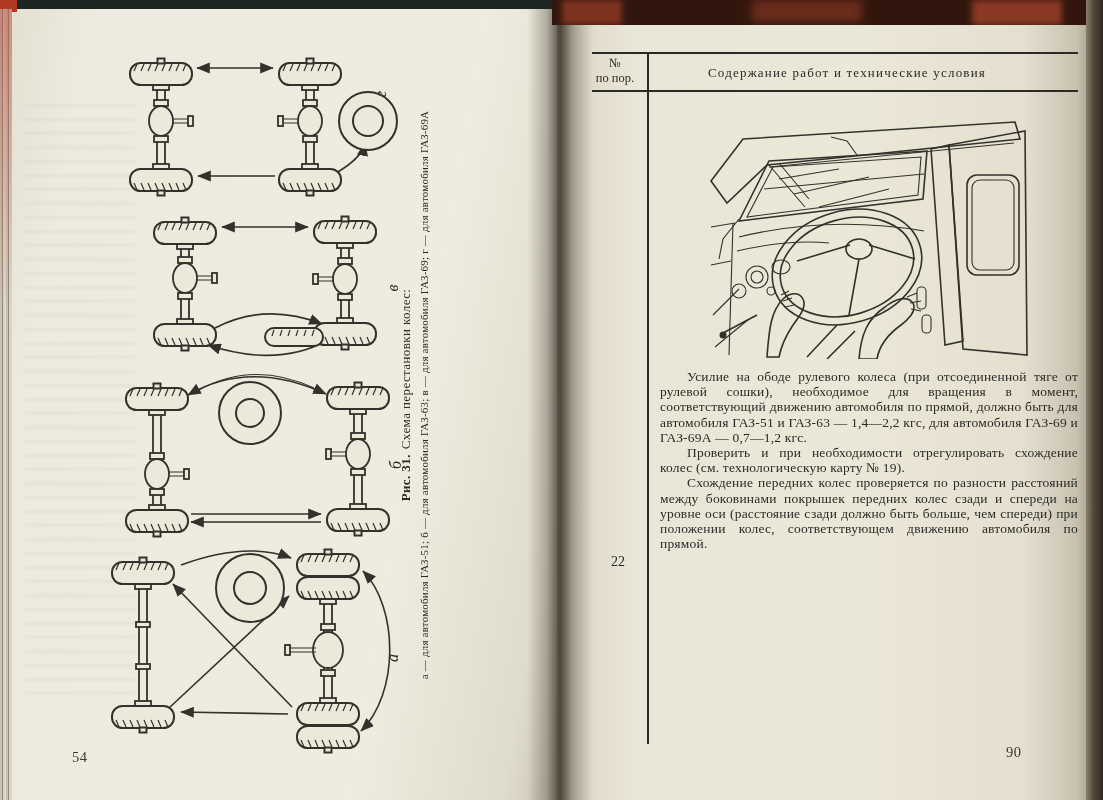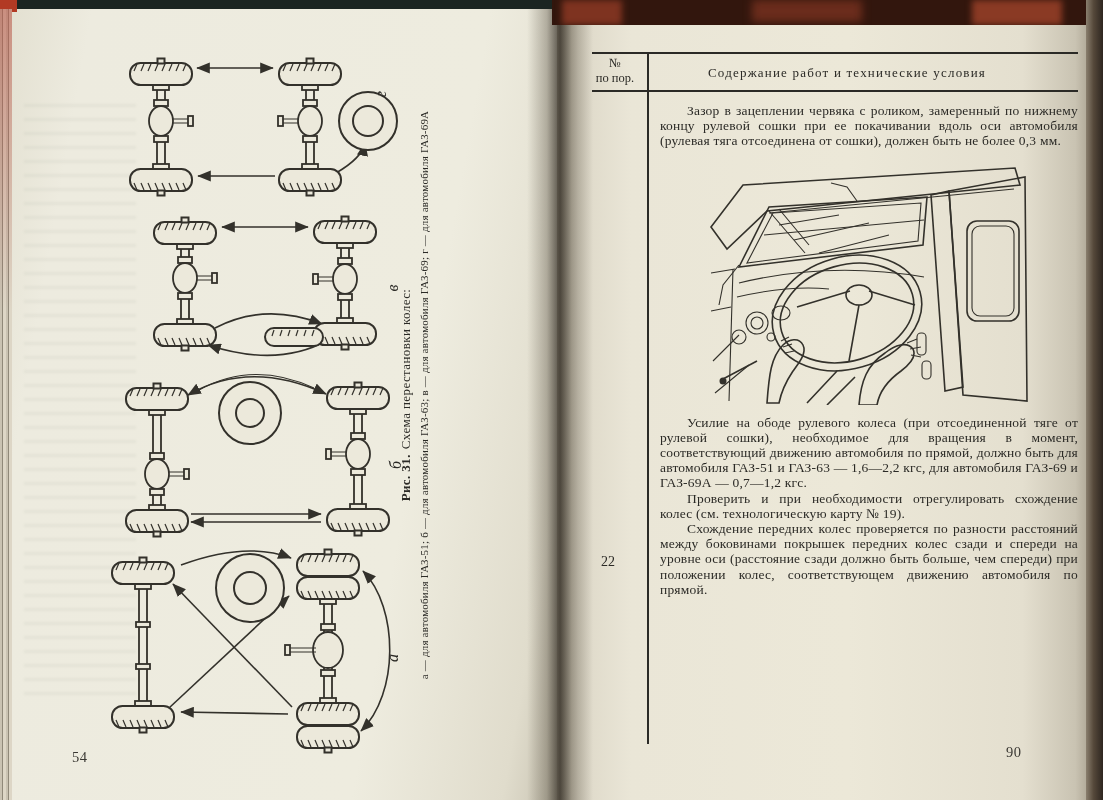--- a/index.html
+++ b/index.html
@@ -38,21 +38,21 @@
   .pn-right{left:449px;top:735px;}
   
   .rule{position:absolute;background:#2b2a26;height:2px;}
   .r1{left:35px;top:43px;width:486px;}
   .r2{left:35px;top:81px;width:486px;}
   .vdiv{position:absolute;left:90px;top:43px;width:2px;height:692px;background:#2b2a26;}
   .hdr-col1{position:absolute;left:30px;top:47px;width:56px;text-align:center;
     font-size:12.5px;line-height:15px;color:#2b2a26;}
   .hdr-col2{position:absolute;left:76px;top:56px;width:428px;text-align:center;
     font-size:13px;letter-spacing:1.2px;color:#2b2a26;}
-  .entry-num{position:absolute;left:44px;top:545px;width:34px;text-align:left;
+  .entry-num{position:absolute;left:44px;top:545px;width:34px;text-align:center;
     font-size:14px;color:#2b2a26;}
   .body-col{position:absolute;left:103px;top:94px;width:418px;color:#2b2a26;}
   .body-col p{margin:0;text-indent:27px;text-align:justify;
     font-size:13.5px;line-height:15.2px;letter-spacing:.2px;}
   .fig32wrap{margin:16px 0 6px;text-align:center;}
   .fig32cap{font-size:12px;line-height:15px;letter-spacing:.7px;margin-top:6px;color:#2b2a26;}
   b{font-weight:bold;}
   
   .pf{fill:#ece9db;stroke:#33312b;stroke-width:2;}
   .ax{fill:#ece9db;stroke:#33312b;stroke-width:1.8;}
@@ -238,21 +238,20 @@
 
     <div class="hdr-col1">
       <div>№</div>
       <div>по пор.</div>
     </div>
     <div class="hdr-col2">Содержание работ и технические условия</div>
 
     <div class="entry-num">22</div>
 
     <div class="body-col">
-      <p>Зазор в зацеплении червяка с роликом, замеренный по нижнему концу рулевой сошки при ее покачивании вдоль оси автомобиля (рулевая тяга отсоединена от сошки), должен быть не более 0,3 мм.</p>
 
       <div class="fig32wrap">
         <svg width="320" height="240" viewBox="0 0 320 240">
           <defs>
             <pattern id="st" width="5" height="5" patternUnits="userSpaceOnUse">
               <circle cx="1.2" cy="1.2" r=".8" fill="#44403a"></circle>
               <circle cx="3.6" cy="3.4" r=".7" fill="#44403a"></circle>
             </pattern>
           </defs>
 
@@ -294,21 +293,21 @@
 
           <path class="ln" d="M128,206 L98,238 M146,212 L118,240"></path>
 
           <path d="M58,238 C60,210 62,192 74,180 C80,174 90,172 94,180 C98,188 90,198 84,206 C76,218 72,228 70,238 Z" fill="#ece8da" class="ln"></path>
           <path class="ln1" d="M72,176 l8,-4 M74,182 l9,-3 M76,188 l9,-2"></path>
           <path d="M150,240 C152,216 158,200 176,188 C186,180 198,176 204,184 C208,192 200,200 192,206 C178,216 170,228 168,240 Z" fill="#ece8da" class="ln"></path>
           <path class="ln1" d="M198,178 l10,-4 M201,184 l11,-2 M202,190 l10,2"></path>
         </svg>
       </div>
 
-      <p>Усилие на ободе рулевого колеса (при отсоединенной тяге от рулевой сошки), необходимое для вращения в момент, соответствующий движению автомобиля по прямой, должно быть для автомобиля ГАЗ-51 и ГАЗ-63 — 1,6—2,2 кгс, для автомобиля ГАЗ-69 и ГАЗ-69А — 0,7—1,2 кгс.</p>
+      <p>Усилие на ободе рулевого колеса (при отсоединенной тяге от рулевой сошки), необходимое для вращения в момент, соответствующий движению автомобиля по прямой, должно быть для автомобиля ГАЗ-51 и ГАЗ-63 — 1,4—2,2 кгс, для автомобиля ГАЗ-69 и ГАЗ-69А — 0,7—1,2 кгс.</p>
       <p>Проверить и при необходимости отрегулировать схождение колес (см. технологическую карту № 19).</p>
       <p>Схождение передних колес проверяется по разности расстояний между боковинами покрышек передних колес сзади и спереди на уровне оси (расстояние сзади должно быть больше, чем спереди) при положении колес, соответствующем движению автомобиля по прямой.</p>
     </div>
 
     <div class="pagenum pn-right">90</div>
   </div>
 
   <div class="gutter"></div>
   <div class="strip-top-left"></div>
   <div class="strip-top-right">

